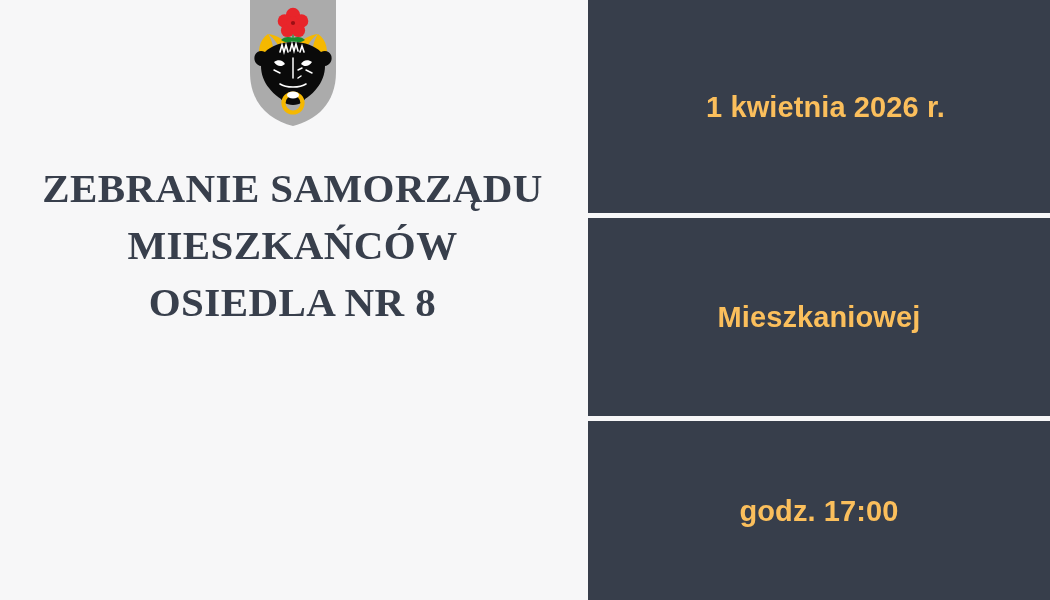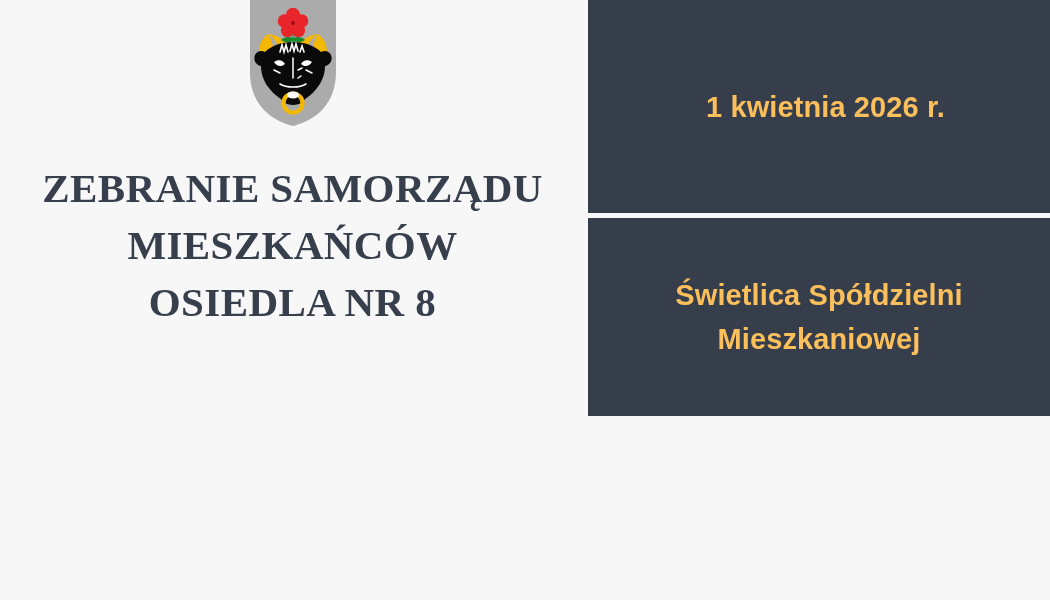--- a/index.html
+++ b/index.html
@@ -160,19 +160,21 @@
     </h1>
   </div>
 
   <div class="right-panel">
 
     <div class="info-card card-date">
       <span class="info-line">1 kwietnia 2026 r.</span>
     </div>
 
     <div class="info-card card-place">
-      <span class="info-line">Świetlica Spółdzielni</span>
       <span class="info-line">Mieszkaniowej</span>
     </div>
 
+    <div class="info-card card-time">
+      <span class="info-line">godz. 17:00</span>
+    </div>
 
   </div>
 </div>
 
 </body></html>

